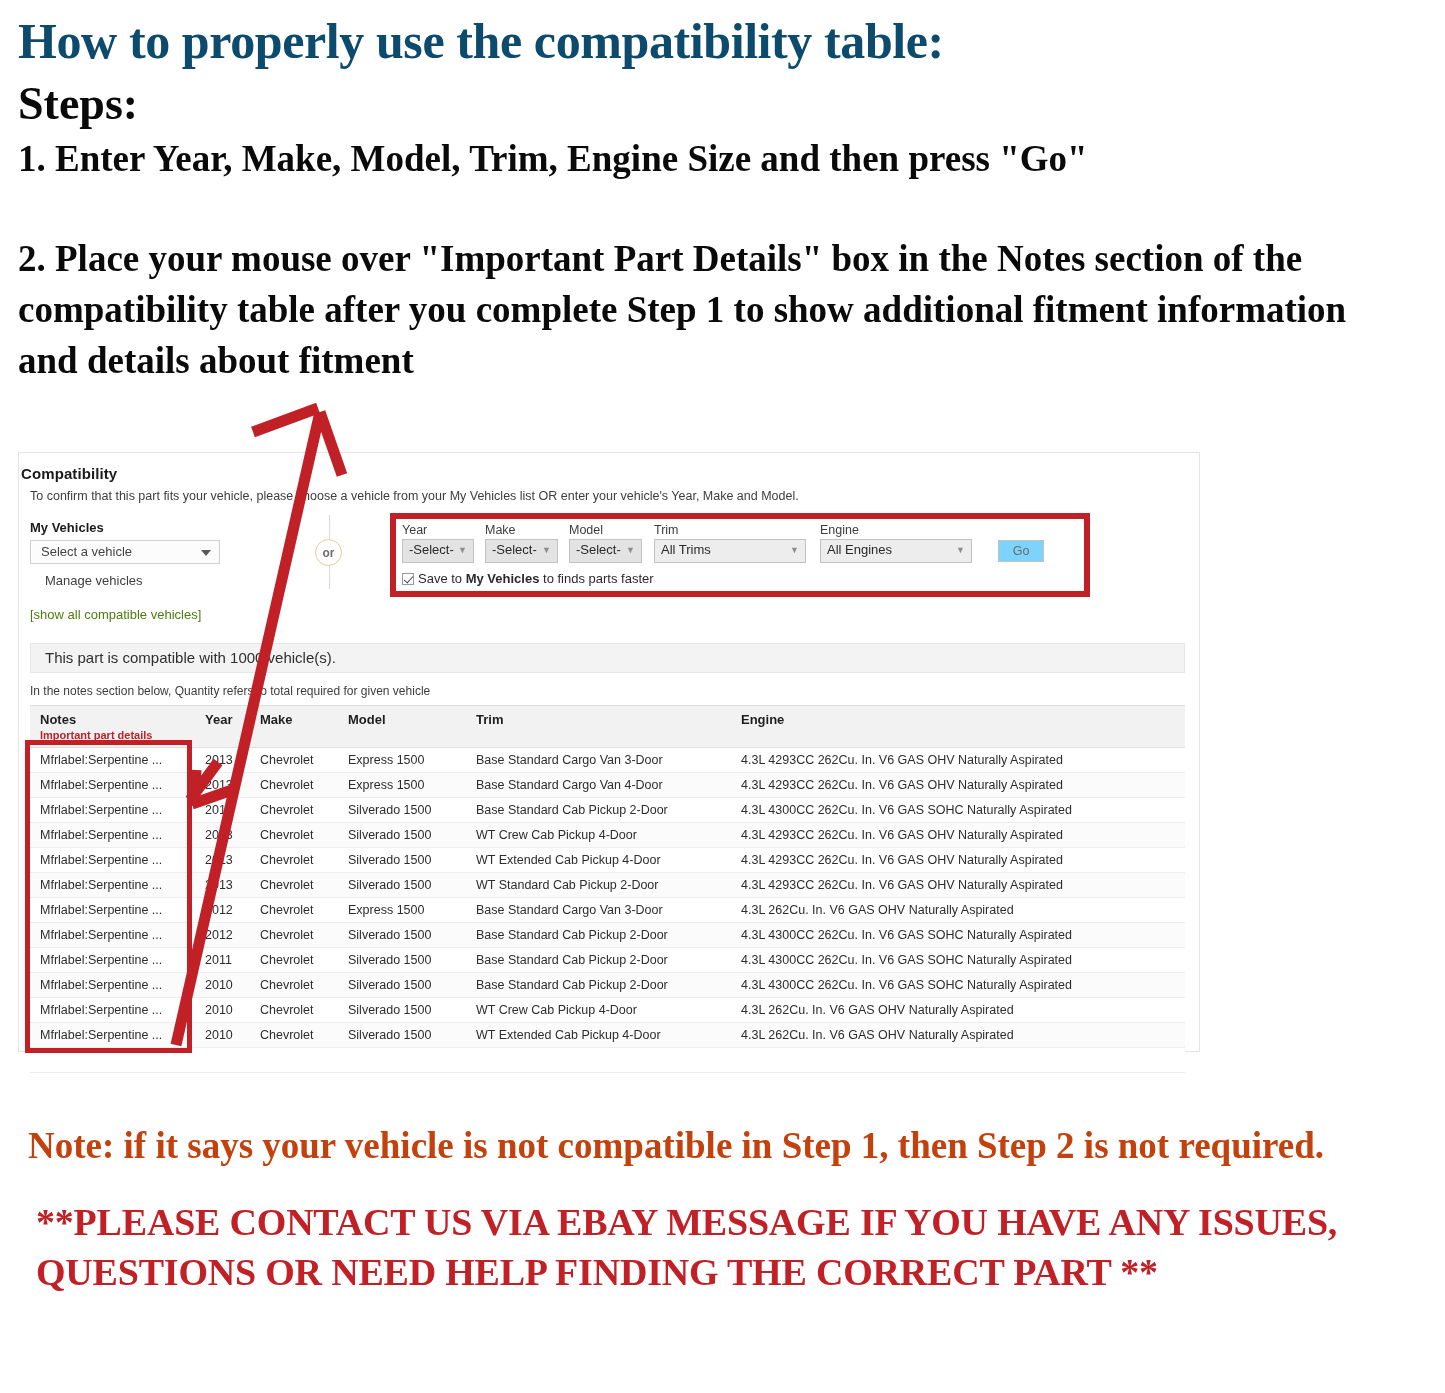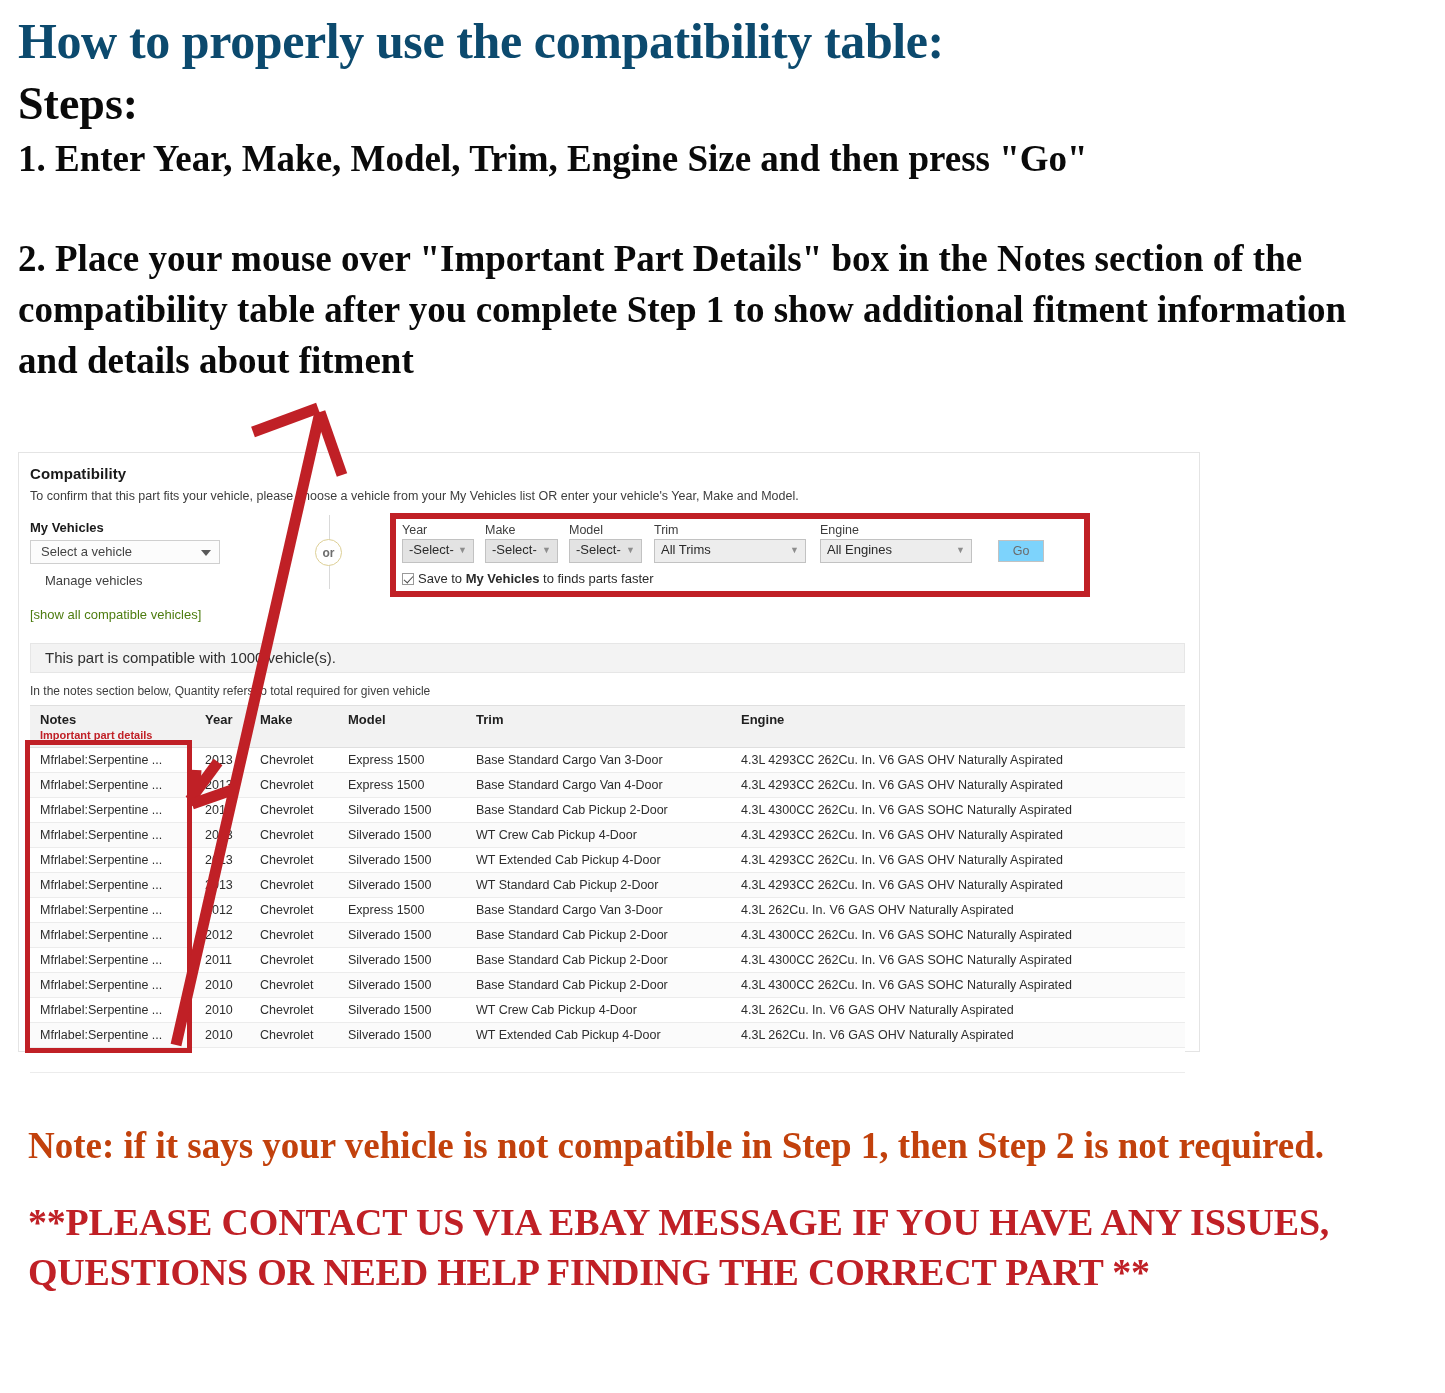--- a/index.html
+++ b/index.html
@@ -66,21 +66,21 @@
     width: 1182px;
     height: 600px;
     background: #ffffff;
     border: 1px solid #e4e4e4;
     box-sizing: border-box;
     font-family: "Liberation Sans", sans-serif;
     color: #333333;
   }
   .compat-title {
     position: absolute;
-    left: 11px;
+    left: 2px;
     top: 12px;
     font-size: 15px;
     font-weight: bold;
     color: #1a1a1a;
     letter-spacing: 0.1px;
   }
   .compat-sub {
     position: absolute;
     left: 11px;
     top: 36px;
@@ -380,21 +380,21 @@
     top: 1120px;
     width: 1330px;
     color: #c2410c;
     font-family: "Liberation Serif", serif;
     font-weight: bold;
     font-size: 37px;
     line-height: 1.38;
   }
   .contact-block {
     position: absolute;
-    left: 28px;
+    left: 36px;
     top: 1197px;
     width: 1330px;
     color: #c02026;
     font-family: "Liberation Serif", serif;
     font-weight: bold;
     font-size: 38px;
     line-height: 1.32;
     letter-spacing: -0.2px;
   }
 </style>

